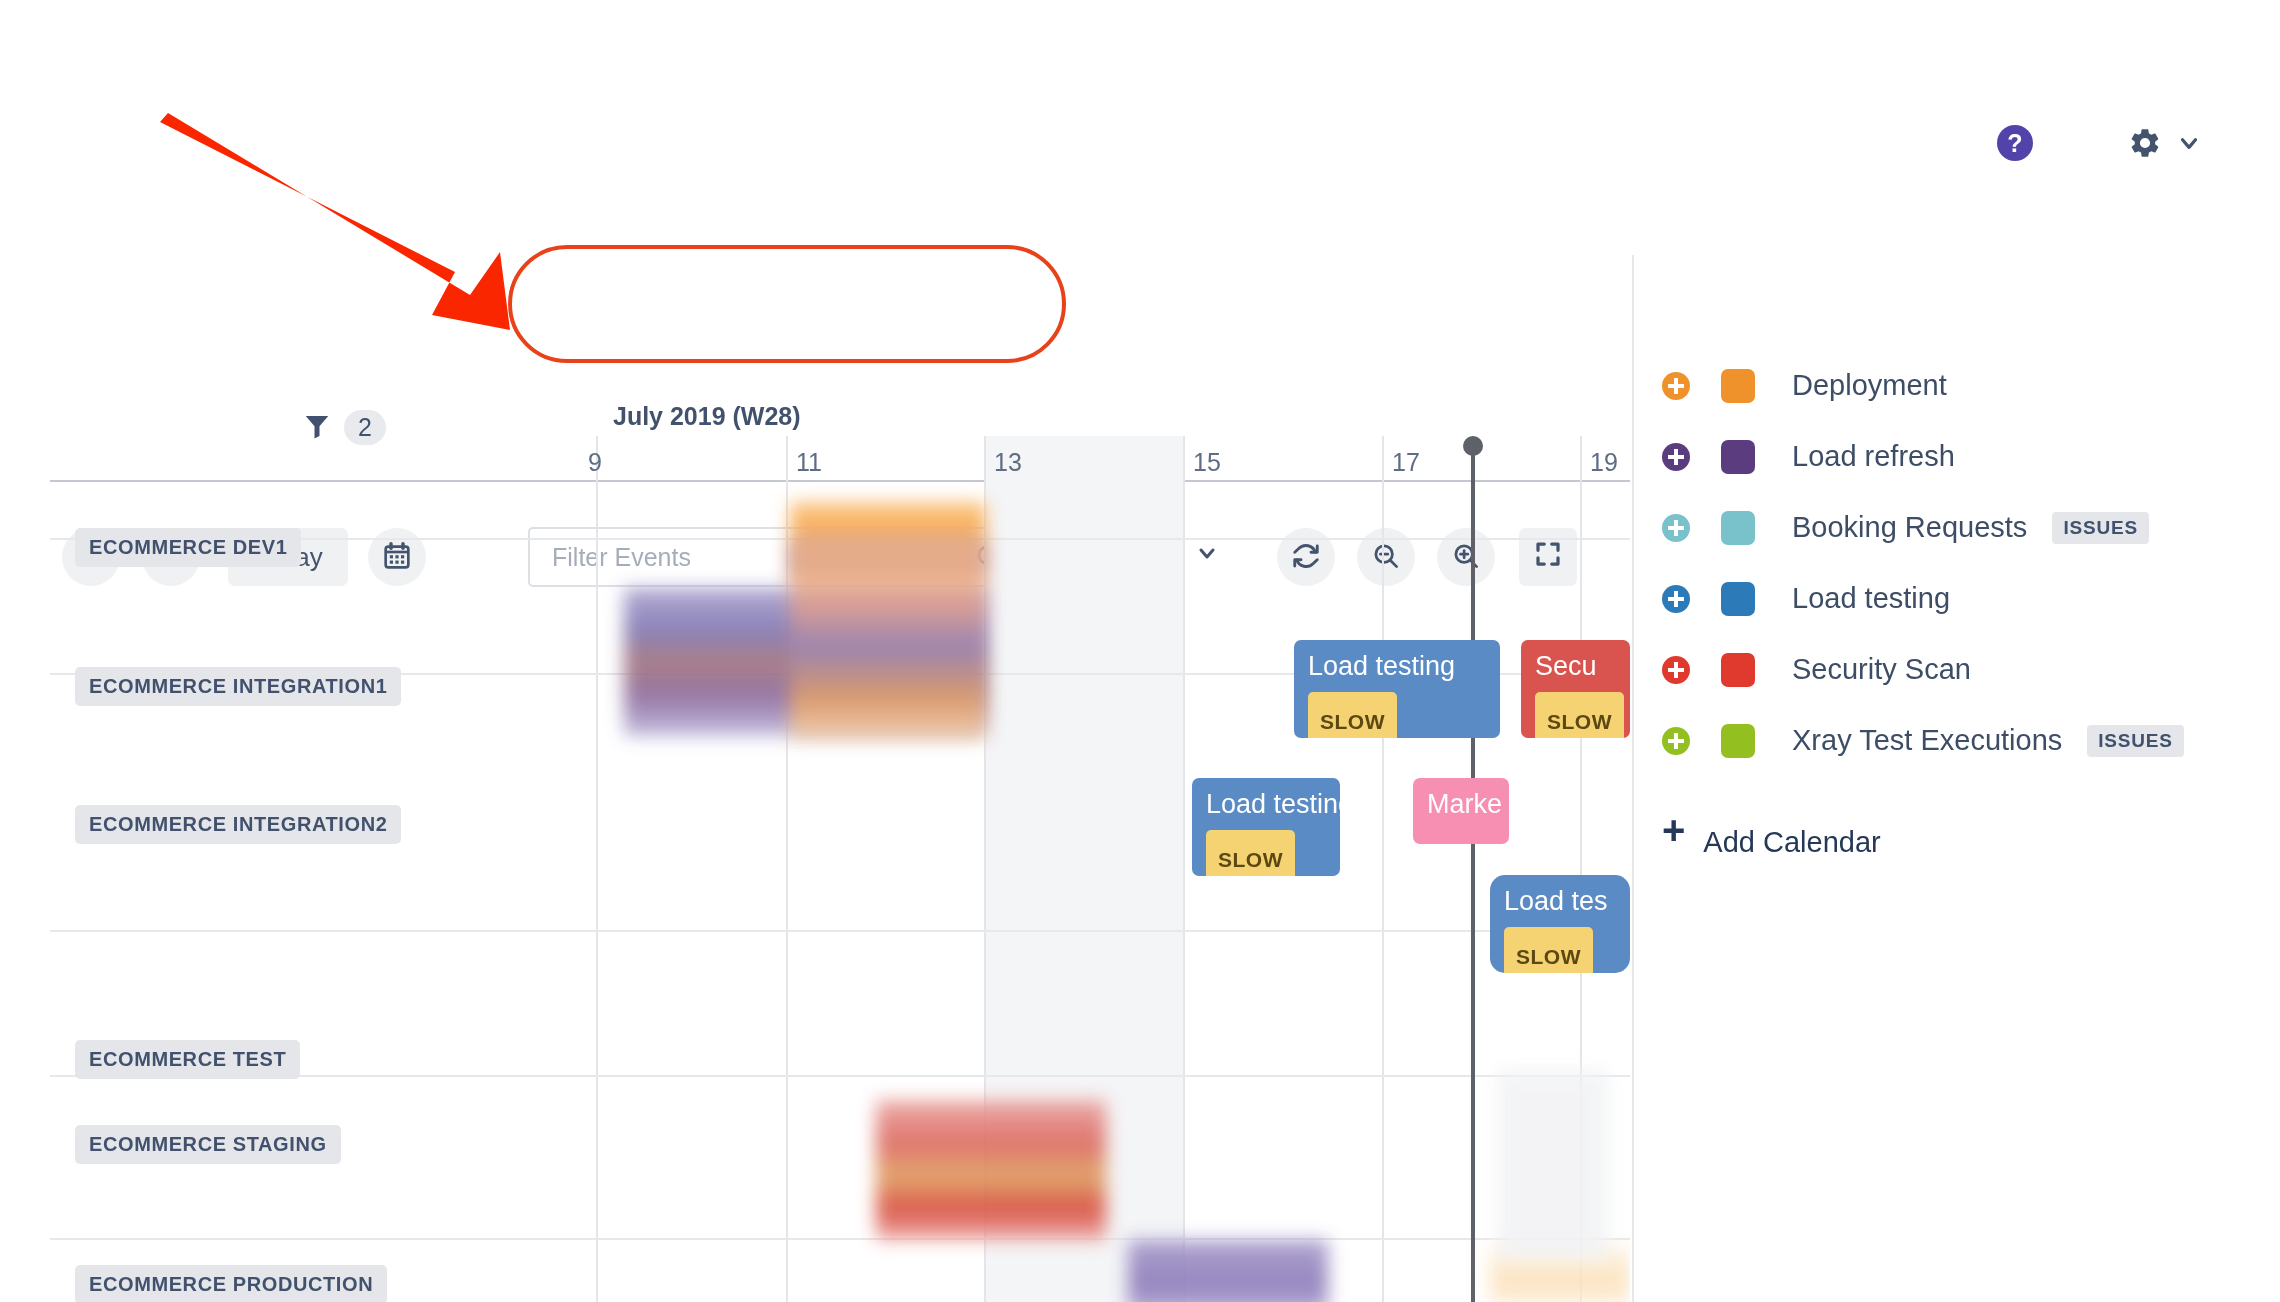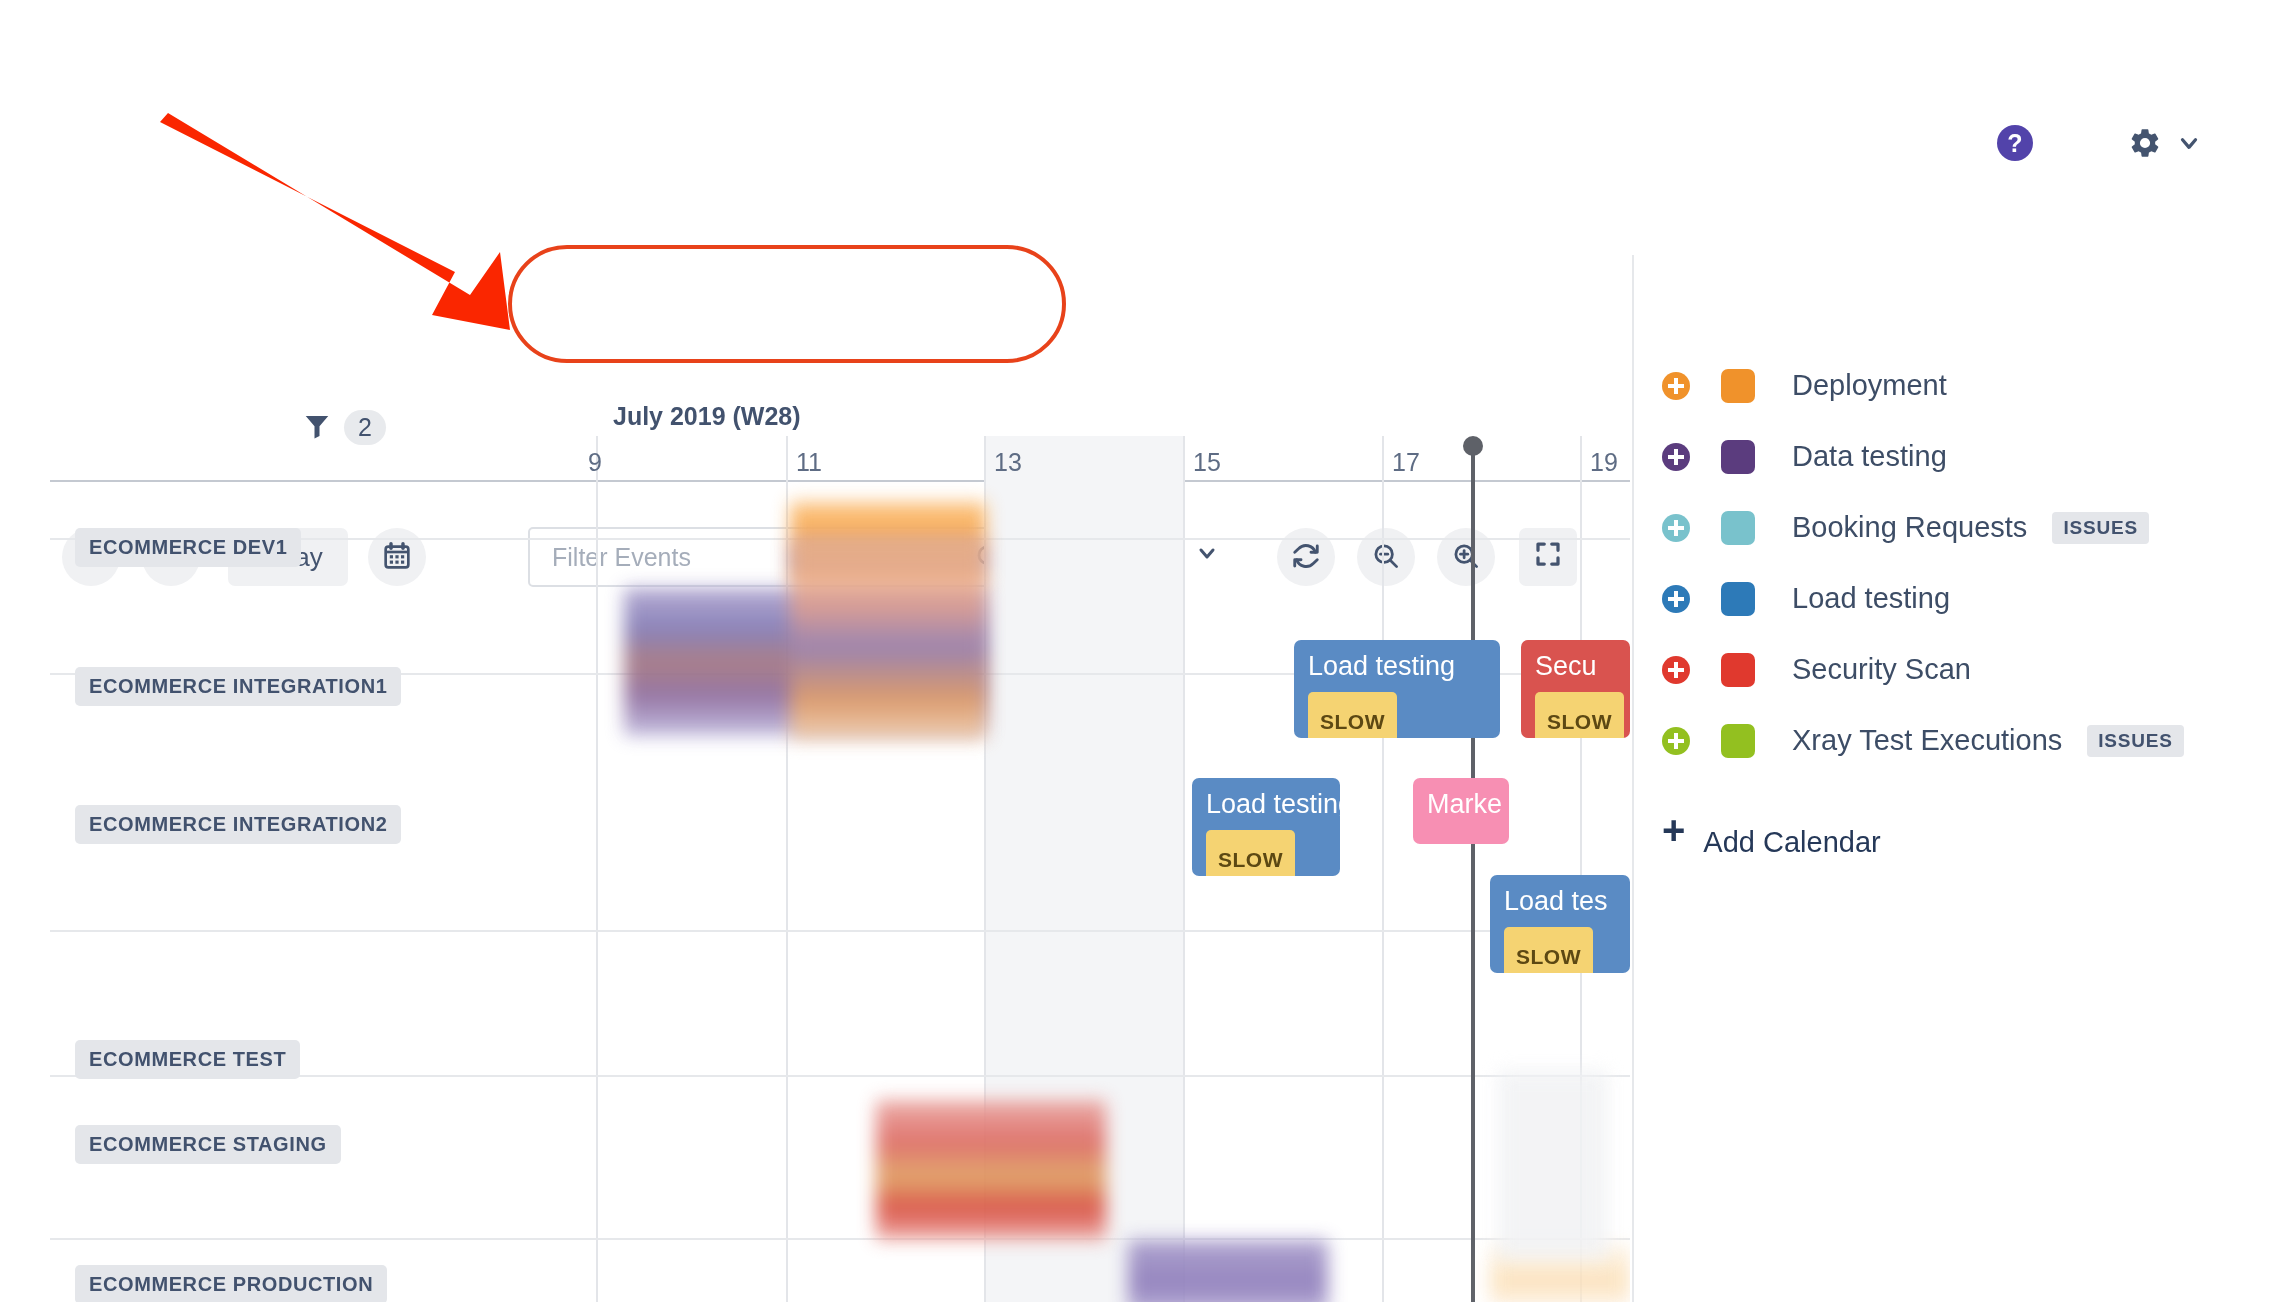--- a/index.html
+++ b/index.html
@@ -341,41 +341,41 @@
 
       <div class="ev" style="left:1192px; top:388px; width:148px; height:98px; background:#5a8bc4;">
         <div class="ev-title">Load testing</div>
         <span class="slow">SLOW</span>
       </div>
 
       <div class="ev" style="left:1413px; top:388px; width:96px; height:66px; background:#f78fb3;">
         <div class="ev-title">Marke</div>
       </div>
 
-      <div class="ev" style="left:1490px; top:485px; width:140px; height:98px; background:#5a8bc4;">
+      <div class="ev" style="left:1490px; top:485px; width:140px; height:98px; background:#5a8bc4;border-radius:15px;">
         <div class="ev-title">Load tes</div>
         <span class="slow">SLOW</span>
       </div>
 
     </div>
   </div>
 
   <div class="legend">
     <div class="legend-list">
 
       <div class="legend-item">
         <span class="lg-plus" style="background:#f0922b;"></span>
         <span class="lg-swatch" style="background:#f0922b;"></span>
         <span class="lg-label">Deployment</span>
       </div>
 
       <div class="legend-item">
         <span class="lg-plus" style="background:#5b3c7e;"></span>
         <span class="lg-swatch" style="background:#5b3c7e;"></span>
-        <span class="lg-label">Data testing</span>
+        <span class="lg-label">Load refresh</span>
       </div>
 
 
       <div class="legend-item">
         <span class="lg-plus" style="background:#79c2cc;"></span>
         <span class="lg-swatch" style="background:#79c2cc;"></span>
         <span class="lg-label">Booking Requests</span>
         <span class="lg-tag">ISSUES</span>
       </div>
 

